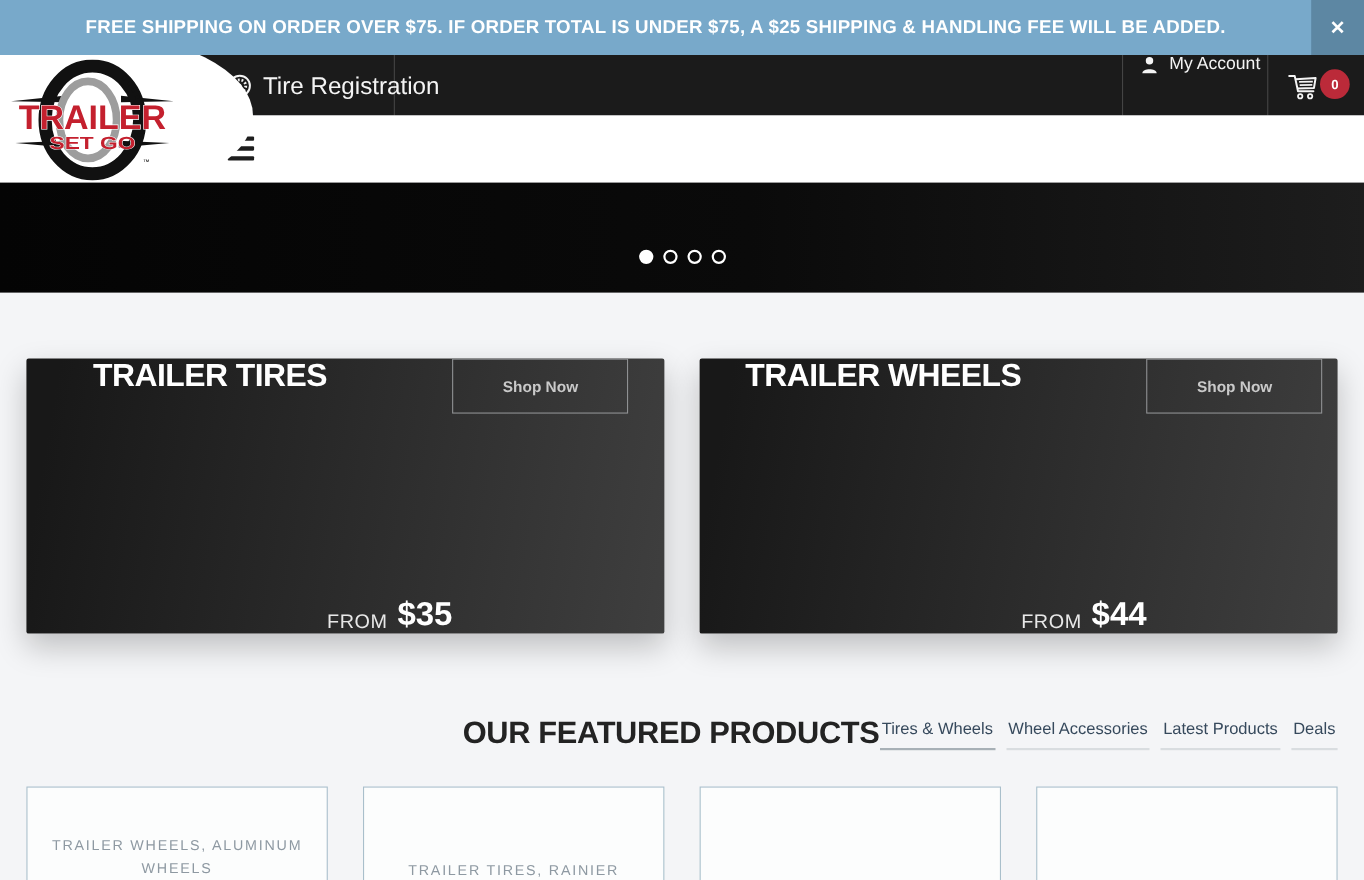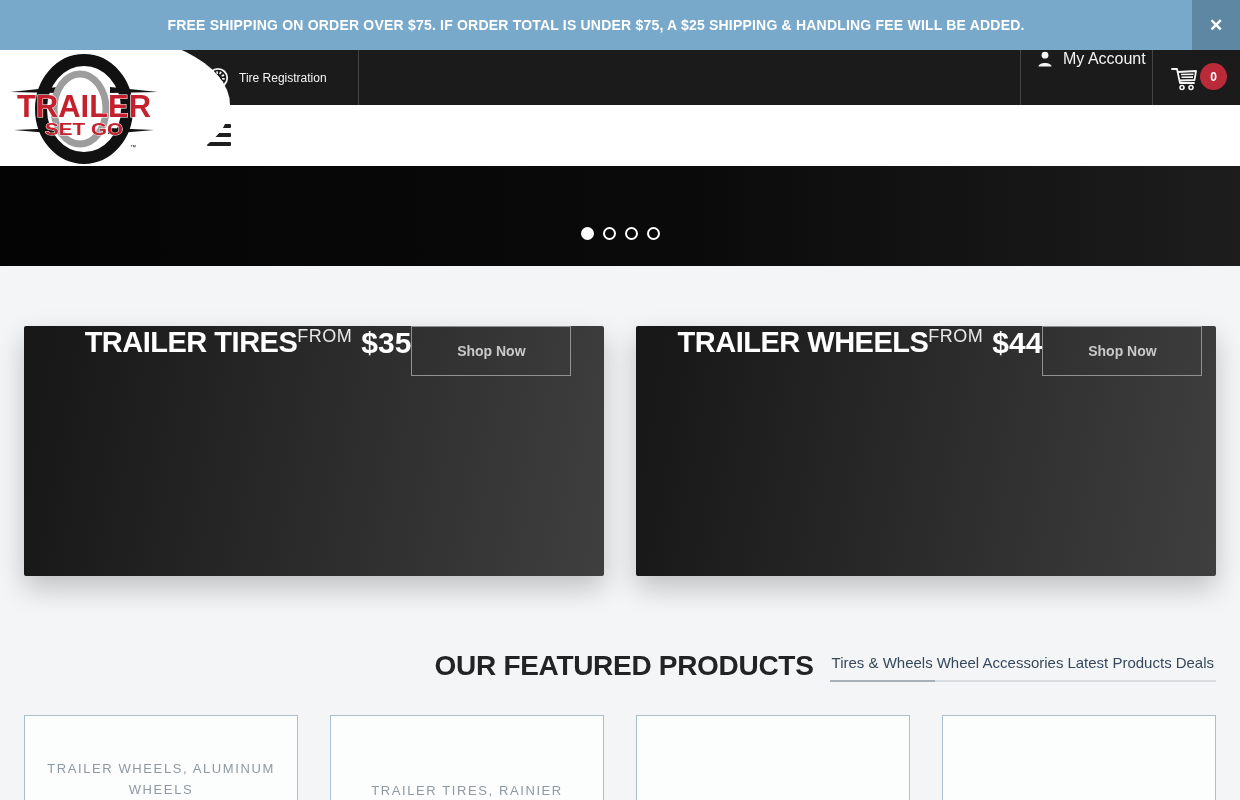--- a/index.html
+++ b/index.html
@@ -3,33 +3,33 @@
 <meta charset="utf-8">
 <style>
   * { margin:0; padding:0; box-sizing:border-box; }
   html,body { width:1240px; height:800px; overflow:hidden; background:#f4f5f7;
               font-family:"Liberation Sans", sans-serif; }
 
   
   .banner { position:relative; z-index:30; height:50px; background:#78a9ca; }
   .banner-text { position:absolute; left:0; top:0; width:1192px; height:50px;
     display:flex; align-items:center; justify-content:center;
-    color:#ffffff; font-size:14px; font-weight:bold; letter-spacing:.2px; }
+    color:#ffffff; font-size:17px; font-weight:bold; letter-spacing:.2px; }
   .banner-close { position:absolute; right:0; top:0; width:48px; height:50px;
     background:#5d87a3; border:none; color:#fff; font-size:17px; font-weight:bold;
     display:flex; align-items:center; justify-content:center; cursor:pointer; }
 
   
   .header-wrap { position:relative; height:116px; }
   .topbar { position:relative; height:55px; background:#1b1b1b; z-index:5; }
   .vdiv { position:absolute; top:0; width:1px; height:55px; background:rgba(255,255,255,.18); }
   .vdiv.d1 { left:358px; } .vdiv.d2 { left:1020px; } .vdiv.d3 { left:1152px; }
 
   .tirereg { position:absolute; left:207px; top:0; height:55px; display:flex;
-    align-items:center; gap:10px; color:#f4f4f4; font-size:12px; cursor:pointer; }
+    align-items:center; gap:10px; color:#f4f4f4; font-size:22px; cursor:pointer; }
   .myaccount { position:absolute; left:1036px; top:0; height:55px; display:flex;
     gap:9px; color:#f4f4f4; font-size:16px; cursor:pointer; }
   .cart { position:absolute; left:1168px; top:0; height:55px; display:flex;
     align-items:center; cursor:pointer; }
   .cart-badge { position:absolute; left:32px; top:13px; width:27px; height:27px;
     border-radius:50%; background:#bb2a39; color:#fff; font-size:12px; font-weight:bold;
     display:flex; align-items:center; justify-content:center; }
 
   .navbar { height:61px; background:#ffffff; position:relative; z-index:5; }
   .hamburger { position:absolute; left:207px; top:19px; width:24px; height:22px;
@@ -51,31 +51,31 @@
   
   .main { background:#f4f5f7; padding:60px 24px 0; }
 
   .promo-row { display:flex; gap:32px; }
   .promo-card { flex:1; height:250px; border-radius:2px; padding-left:28px;
     display:flex; flex-direction:row; justify-content:center;
     background:linear-gradient(100deg,#181818 5%,#3f3f3f 100%);
     box-shadow:0 12px 28px rgba(0,0,0,.22); }
   .promo-title { color:#ffffff; font-size:29px; font-weight:bold; letter-spacing:-.5px;
     margin-bottom:12px; }
-  .promo-price-line { display:flex; align-items:flex-start; gap:9px; margin-bottom:28px; }
+  .promo-price-line { display:flex; align-items:flex-end; gap:9px; }
   .promo-from { color:#e8e8e8; font-size:18px; letter-spacing:.5px; }
   .promo-price { color:#ffffff; font-size:30px; font-weight:bold; }
   .shop-btn { width:160px; height:50px; background:transparent; border:1px solid #8f9193;
     color:#c9c9c9; font-size:14px; font-weight:bold; font-family:"Liberation Sans",sans-serif;
     cursor:pointer; }
 
   .featured-head { margin-top:74px; display:flex; justify-content:flex-end;
     align-items:flex-end; }
   .featured-title { font-size:28px; font-weight:800; color:#232323; letter-spacing:-.3px; }
-  .tabs { display:flex; gap:0;margin-left:16px; }
+  .tabs { display:flex; gap:10px; }
   .tab { font-size:15px; color:#36495c; padding:0 2px 9px; border-bottom:2px solid #d9dde0;
     cursor:pointer; white-space:nowrap; }
   .tab.active { border-bottom-color:#a7b0b6; }
 
   .products-row { margin-top:33px; display:flex; gap:32px; }
   .product-card { flex:1; height:240px; background:#fcfdfd; border:1px solid #a9bfcb; }
   .product-cat { font-size:13px; font-weight:normal; letter-spacing:1.6px; color:#8e99a2;
     text-align:center; line-height:21px; padding:0 22px; }
   .product-card:nth-child(1) .product-cat { padding-top:42px; }
   .product-card:nth-child(2) .product-cat { padding-top:64px; }

